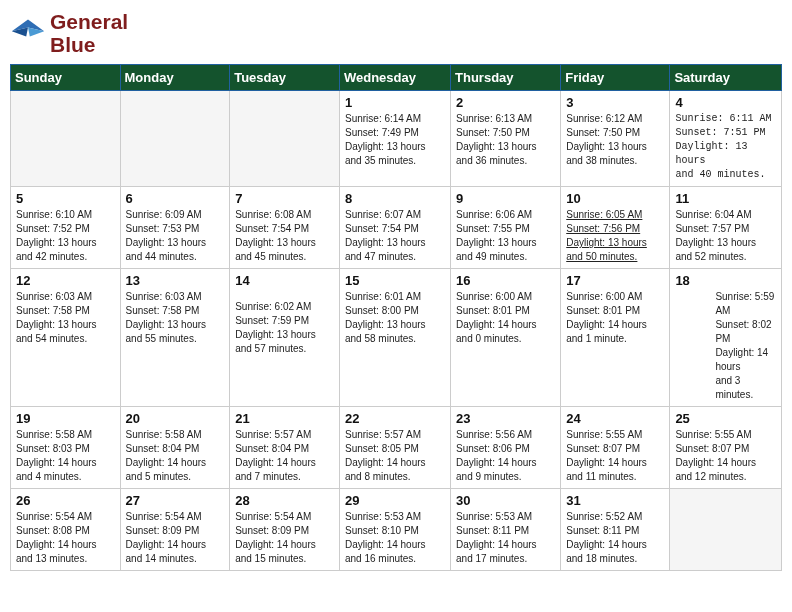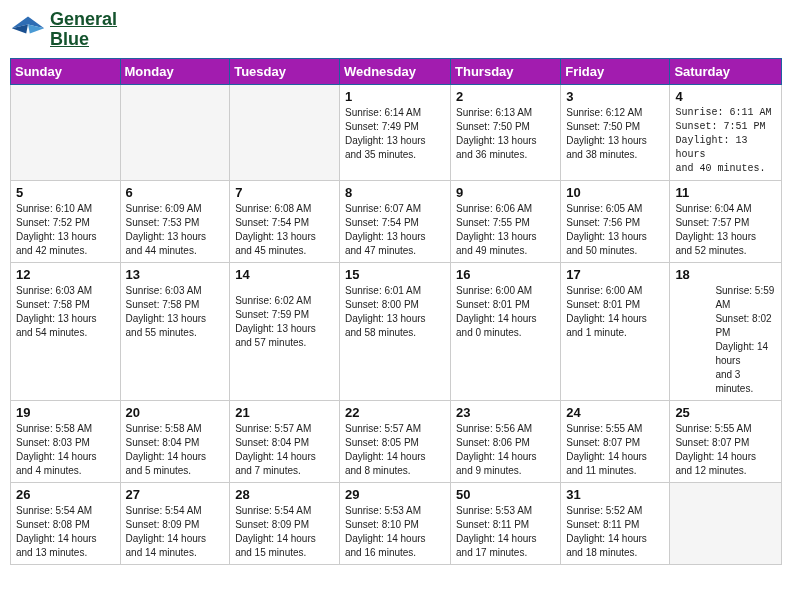--- a/index.html
+++ b/index.html
@@ -15,25 +15,24 @@
       justify-content: space-between;
       align-items: flex-start;
       margin-bottom: 8px;
     }
     .logo {
       display: flex;
       align-items: center;
       gap: 4px;
     }
     .logo-text {
-      font-size: 18px;
+      font-size: 21px;
       font-weight: bold;
-      color: #14532d;
+      color: #7f1d1d;
       line-height: 1.1;
-      text-decoration: underline;
     }
     .logo-bird {
       width: 36px;
       height: 36px;
     }
     .title-block {
       text-align: right;
     }
     .title-block .month-year {
       font-size: 32px;
@@ -43,21 +42,21 @@
     .title-block .location {
       font-size: 15px;
       color: #333;
     }
     .calendar {
       width: 100%;
       border-collapse: collapse;
       border: 1px solid #ccc;
     }
     .calendar th {
-      background: #a21caf;
+      background: #14532d;
       color: #fff;
       font-size: 13px;
       font-weight: bold;
       padding: 5px 4px;
       text-align: left;
       border: 1px solid #2060a0;
     }
     .calendar td {
       vertical-align: top;
       border: 1px solid #ccc;
@@ -187,21 +186,21 @@
         </td>
         <td>
           <div class="day-num">9</div>
           <div class="day-info" style="white-space: pre-line;">Sunrise: 6:06 AM
 Sunset: 7:55 PM
 Daylight: 13 hours
 and 49 minutes.</div>
         </td>
         <td>
           <div class="day-num">10</div>
-          <div class="day-info" style="white-space: pre-line;">Sunrise: 6:05 AM
+          <div class="day-info" style="white-space: pre-line; text-decoration: underline;">Sunrise: 6:05 AM
 Sunset: 7:56 PM
 Daylight: 13 hours
 and 50 minutes.</div>
         </td>
         <td>
           <div class="day-num">11</div>
           <div class="day-info" style="white-space: pre-line;">Sunrise: 6:04 AM
 Sunset: 7:57 PM
 Daylight: 13 hours
 and 52 minutes.</div>
@@ -332,21 +331,21 @@
 and 15 minutes.</div>
         </td>
         <td>
           <div class="day-num">29</div>
           <div class="day-info" style="white-space: pre-line;">Sunrise: 5:53 AM
 Sunset: 8:10 PM
 Daylight: 14 hours
 and 16 minutes.</div>
         </td>
         <td>
-          <div class="day-num">50</div>
+          <div class="day-num">30</div>
           <div class="day-info" style="white-space: pre-line;">Sunrise: 5:53 AM
 Sunset: 8:11 PM
 Daylight: 14 hours
 and 17 minutes.</div>
         </td>
         <td>
           <div class="day-num">31</div>
           <div class="day-info" style="white-space: pre-line;">Sunrise: 5:52 AM
 Sunset: 8:11 PM
 Daylight: 14 hours

